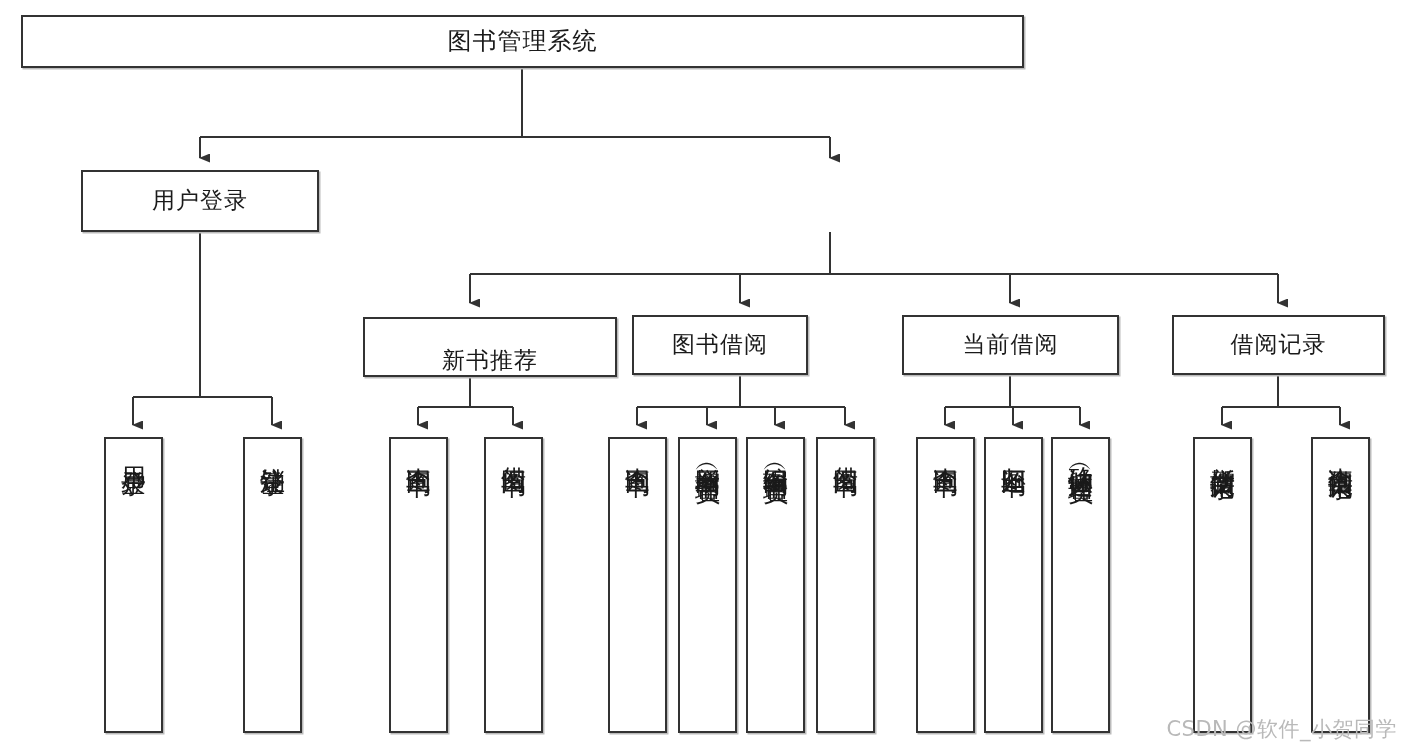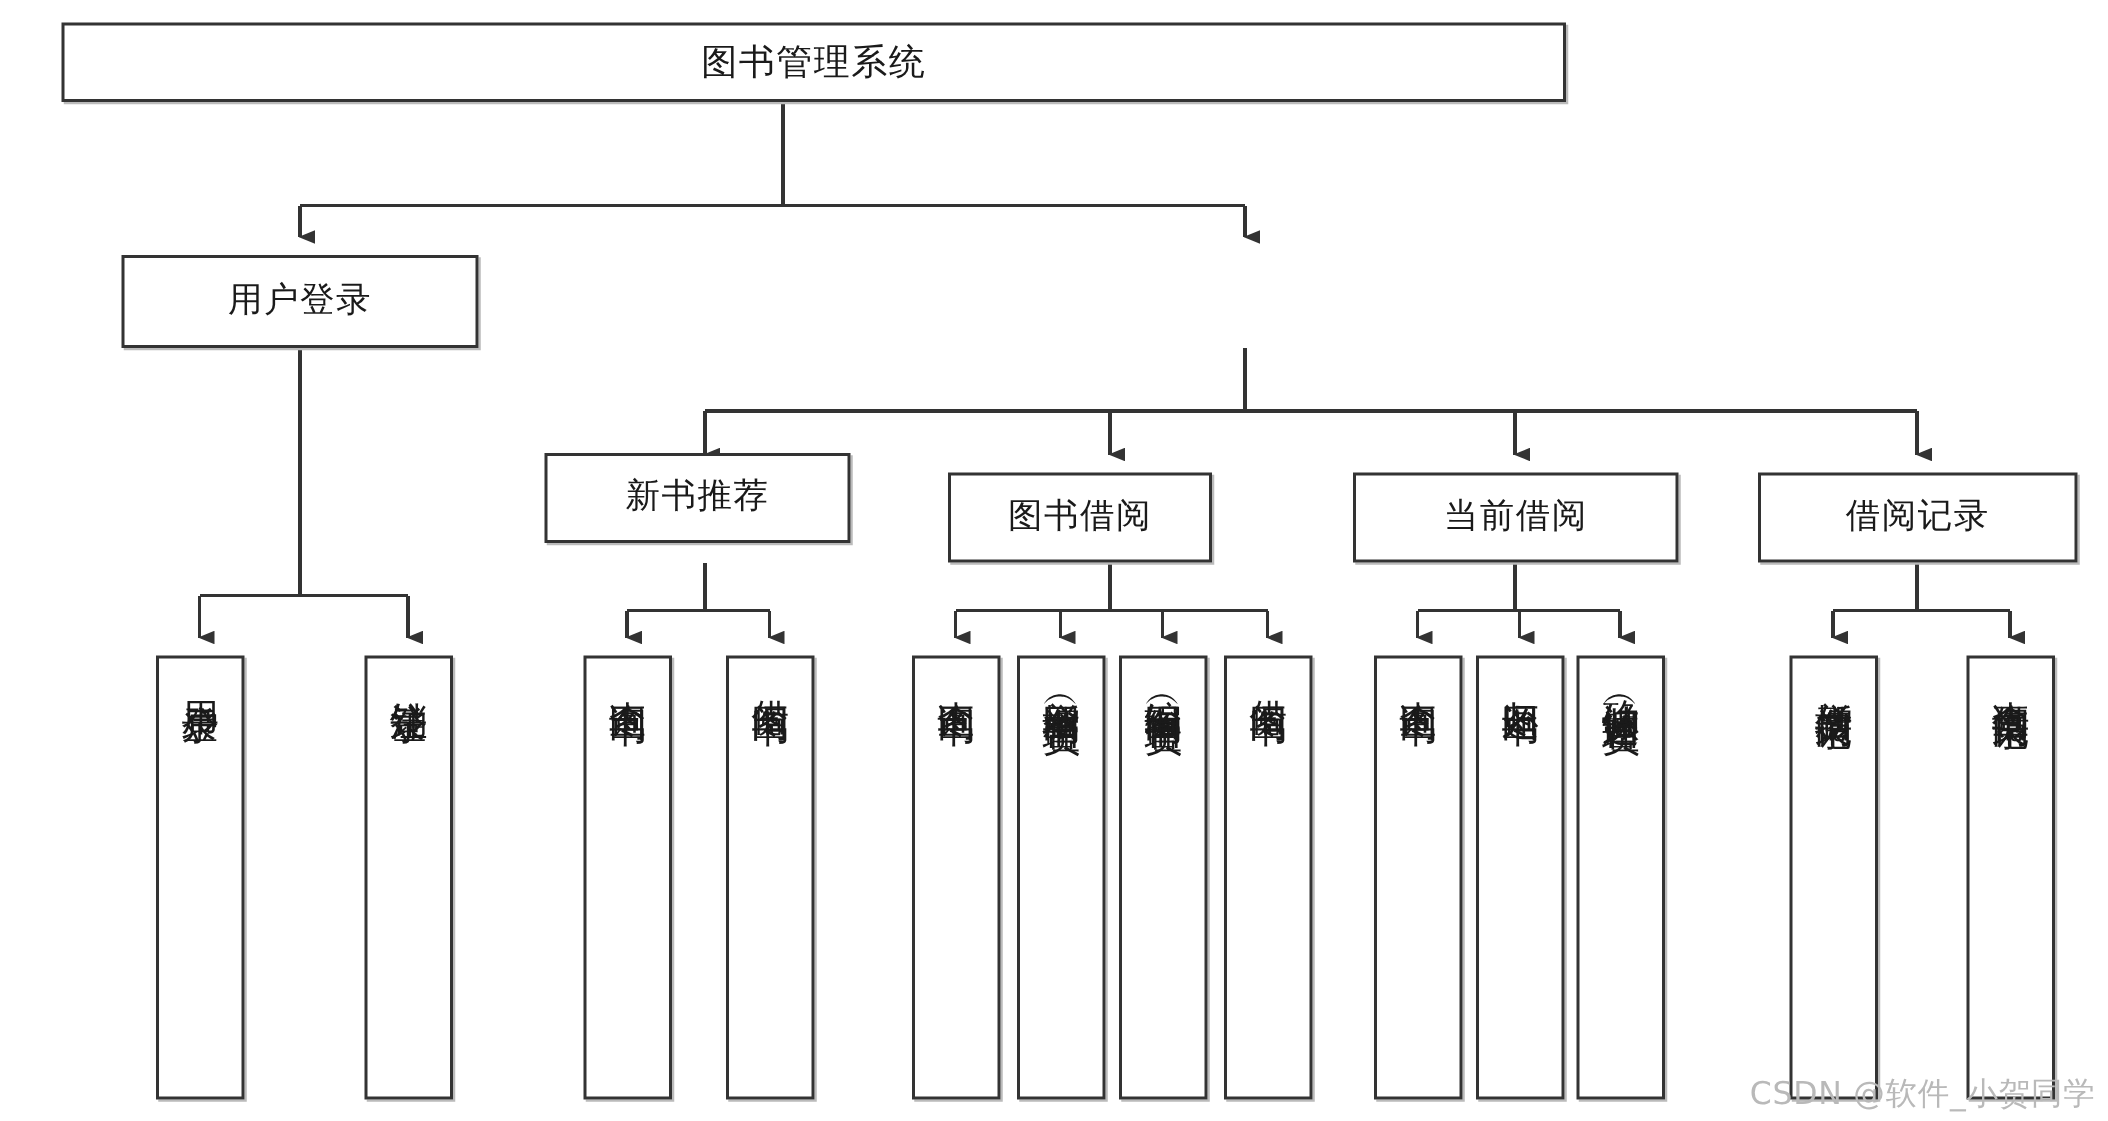--- a/index.html
+++ b/index.html
@@ -118,29 +118,29 @@
       <path d="M 1013,407 L 1013,425" marker-end="url(#arrowhead)"></path>
       <path d="M 1080,407 L 1080,425" marker-end="url(#arrowhead)"></path>
 
       <path d="M 1278,375 L 1278,407"></path>
       <path d="M 1222,407 L 1340,407"></path>
       <path d="M 1222,407 L 1222,425" marker-end="url(#arrowhead)"></path>
       <path d="M 1340,407 L 1340,425" marker-end="url(#arrowhead)"></path>
     </g>
   </svg>
 
-  <div class="node node-h node-root" style="left:21px; top:15px; width:1003px; height:53px;margin-left:20px;">
+  <div class="node node-h node-root" style="left:21px; top:15px; width:1003px; height:53px;">
     <span>图书管理系统</span>
   </div>
 
   <div class="node node-h" style="left:81px; top:170px; width:238px; height:62px;">
     <span>用户登录</span>
   </div>
 
-  <div class="node node-h" style="left:363px; top:302px; width:204px; height:60px;">
+  <div class="node node-h" style="left:363px; top:317px; width:254px; height:60px;align-items:flex-end;">
     <span>新书推荐</span>
   </div>
   <div class="node node-h" style="left:632px; top:315px; width:176px; height:60px;">
     <span>图书借阅</span>
   </div>
   <div class="node node-h" style="left:902px; top:315px; width:217px; height:60px;">
     <span>当前借阅</span>
   </div>
   <div class="node node-h" style="left:1172px; top:315px; width:213px; height:60px;align-items:center;">
     <span>借阅记录</span>

